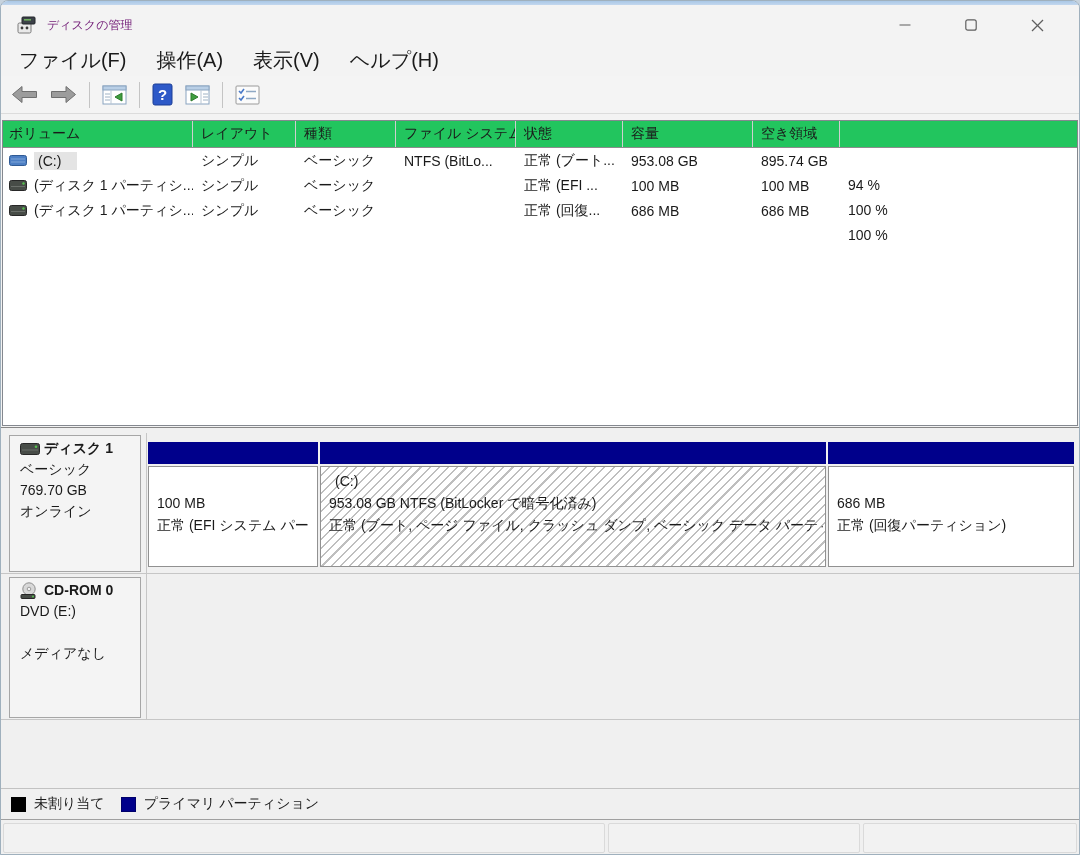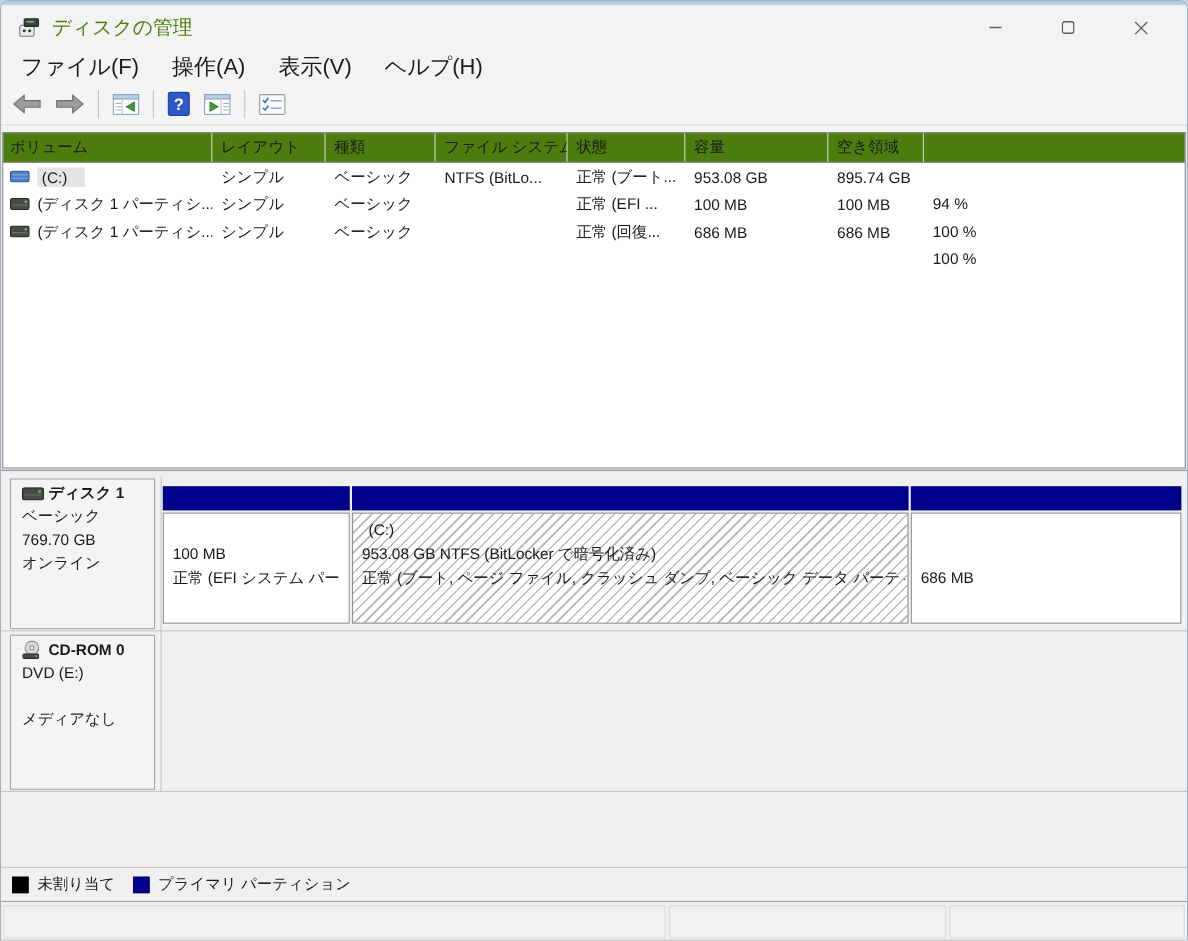--- a/index.html
+++ b/index.html
@@ -2,34 +2,34 @@
 <html><head>
 <meta charset="utf-8">
 <style>
   html,body{margin:0;padding:0;background:#c7d3de;font-family:"Liberation Sans","DejaVu Sans",sans-serif;}
   .window{position:relative;width:1080px;height:855px;background:#f3f3f3;border:1px solid #9fb0bd;
           border-radius:8px 8px 0 0;overflow:hidden;box-sizing:border-box;color:#1a1a1a;}
   .accent-strip{position:absolute;top:0;left:0;right:0;height:4px;background:linear-gradient(#a9c7e6,#c3d7ee);}
   
   .titlebar{position:absolute;top:4px;left:0;right:0;height:40px;display:flex;align-items:center;background:#f3f3f3;}
   .app-icon{margin-left:14px;display:flex;align-items:center;}
-  .title-text{margin-left:10px;font-size:18px;color:#4d7c0f;}
+  .title-text{margin-left:10px;font-size:12px;color:#701a75;}
   .win-controls{position:absolute;right:9px;top:0;height:40px;display:flex;}
   .win-btn{width:66px;height:40px;display:flex;align-items:center;justify-content:center;cursor:default;}
   
   .menubar{position:absolute;top:44px;left:0;right:0;height:31px;display:flex;align-items:center;background:#f3f3f3;border-bottom:1px solid #e6e6e6;}
   .menu-item{padding:4px 14px;font-size:20px;color:#1a1a1a;margin-left:2px;}
   .menu-item:first-child{margin-left:4px;}
   
   .toolbar{position:absolute;top:75px;left:0;right:0;height:37px;display:flex;align-items:center;background:#f4f4f4;border-bottom:1px solid #dcdcdc;}
   .tbtn{display:flex;align-items:center;justify-content:center;padding:2px 4px;margin:0 2px;}
   .tsep{width:1px;height:26px;background:#c4c4c4;margin:0 6px;}
   
   .list-view{position:absolute;top:119px;left:1px;right:1px;height:306px;background:#ffffff;border:1px solid #84888f;box-sizing:border-box;}
-  .lv-header{display:flex;height:26px;background:#4d7c0f;border-bottom:1px solid #8c8c8c;font-size:14px;}
+  .lv-header{display:flex;height:26px;background:#22c55e;border-bottom:1px solid #8c8c8c;font-size:14px;}
   .lv-hcell{display:flex;align-items:center;padding:0 8px;border-right:1px solid #cfcfcf;box-sizing:border-box;flex:none;white-space:nowrap;overflow:hidden;}
   .lv-row{display:flex;height:25px;align-items:center;font-size:14px;}
   .lv-cell{display:flex;align-items:center;padding:0 8px;box-sizing:border-box;flex:none;white-space:nowrap;overflow:hidden;}
   .w-vol{width:190px;padding-left:6px;}
   .w-layout{width:103px;}
   .w-type{width:100px;}
   .w-fs{width:120px;}
   .w-status{width:107px;}
   .w-cap{width:130px;}
   .w-free{width:87px;}
@@ -271,20 +271,21 @@
           <div>正常 (ブート, ページ ファイル, クラッシュ ダンプ, ベーシック データ パーティション)</div>
         </div>
       </div>
     </div>
 
     <div class="part" style="left:827px;width:246px;">
       <div class="part-band"></div>
       <div class="part-body">
         <div class="part-text">
           <div>686 MB</div>
+          <div>正常 (回復パーティション)</div>
         </div>
       </div>
     </div>
 
     <div class="disk-panel" style="top:149px;height:141px;">
       <div class="pname">
         <svg width="20" height="17" viewBox="0 0 20 17">
           <circle cx="9" cy="7" r="6.2" fill="#d8d8d8" stroke="#8f8f8f"></circle>
           <circle cx="9" cy="7" r="1.8" fill="#f2f2f2" stroke="#9a9a9a"></circle>
           <rect x="1" y="12.5" width="14" height="4" rx="1" fill="#474c47" stroke="#272727"></rect>

